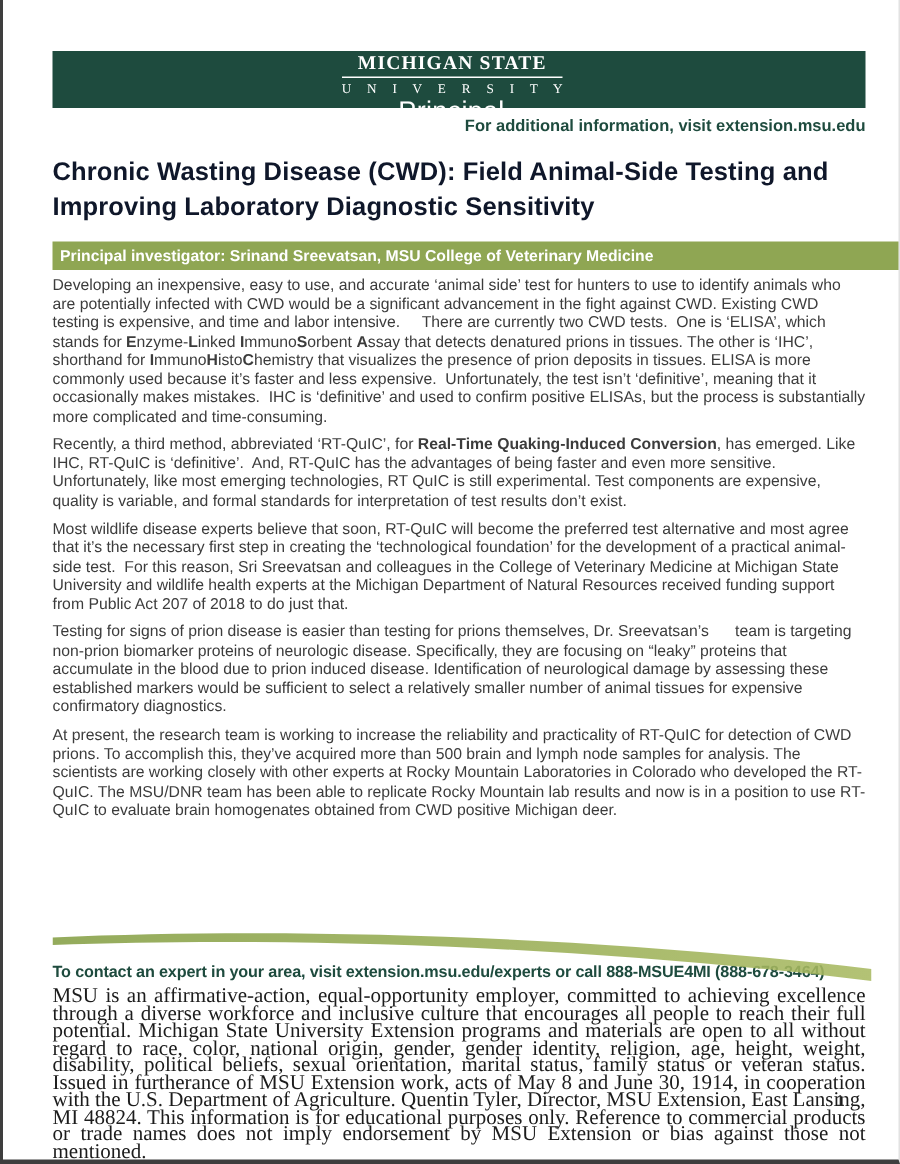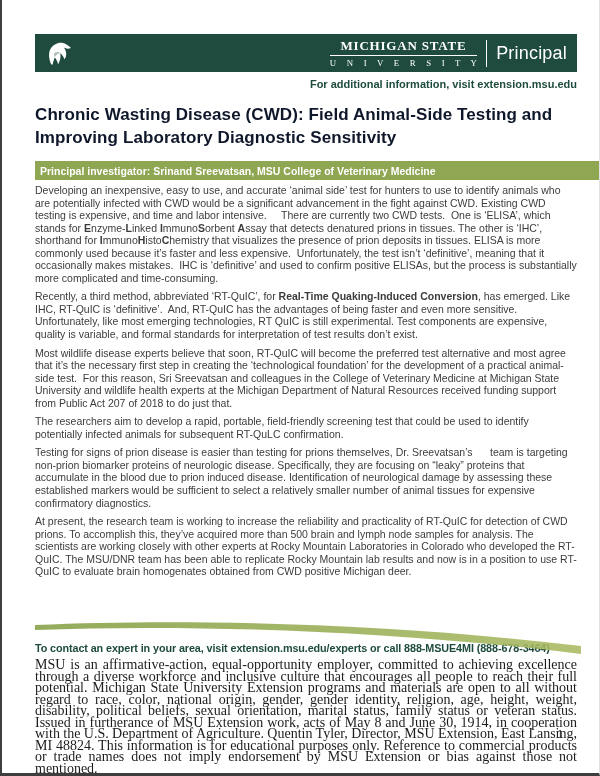--- a/index.html
+++ b/index.html
@@ -4,21 +4,21 @@
 <style>
   html,body { margin:0; padding:0; background:#ffffff; }
   .page {
     position:relative; width:600px; height:776px; background:#ffffff;
     box-sizing:border-box; overflow:hidden;
     border-left:2px solid #3e3e3e; border-bottom:3px solid #3e3e3e; border-right:1px solid #e2e2e2;
     font-family:"Liberation Sans", sans-serif;
   }
   .header-bar {
     position:absolute; left:33px; top:34px; width:542px; height:38px;
-    background:#1E4B3E; display:flex; align-items:center;
+    background:#1E4B3E; display:flex; align-items:center;flex-direction:column;
   }
   .helmet { margin-left:9px; }
   .hdr-spacer { flex:1; }
   .wordmark { color:#ffffff; text-align:center; margin-right:9px; }
   .wm1 {
     font-family:"Liberation Serif", serif; font-weight:bold; font-size:13px;
     letter-spacing:0.8px; border-bottom:1.5px solid #ffffff; padding-bottom:1px; white-space:nowrap;
   }
   .wm2 {
     font-family:"Liberation Serif", serif; font-size:8.8px; letter-spacing:4.2px;
@@ -79,21 +79,20 @@
   <div class="info-line">For additional information, visit extension.msu.edu</div>
 
   <h1 class="title">Chronic Wasting Disease (CWD): Field Animal-Side Testing and Improving Laboratory Diagnostic Sensitivity</h1>
 
   <div class="pi-banner">Principal investigator: Srinand Sreevatsan, MSU College of Veterinary Medicine</div>
 
   <div class="body-text">
     <p><span>Developing an inexpensive, easy to use, and accurate ‘animal side’ test for hunters to use to identify animals who are potentially infected with CWD would be a significant advancement in the fight against CWD. Existing CWD testing is expensive, and time and labor intensive.     There are currently two CWD tests.  One is ‘ELISA’, which stands for </span><b>E</b><span>nzyme-</span><b>L</b><span>inked </span><b>I</b><span>mmuno</span><b>S</b><span>orbent </span><b>A</b><span>ssay that detects denatured prions in tissues. The other is ‘IHC’, shorthand for </span><b>I</b><span>mmuno</span><b>H</b><span>isto</span><b>C</b><span>hemistry that visualizes the presence of prion deposits in tissues. ELISA is more commonly used because it’s faster and less expensive.  Unfortunately, the test isn’t ‘definitive’, meaning that it occasionally makes mistakes.  IHC is ‘definitive’ and used to confirm positive ELISAs, but the process is substantially more complicated and time-consuming.</span></p>
     <p><span>Recently, a third method, abbreviated ‘RT-QuIC’, for </span><b>Real-Time Quaking-Induced Conversion</b><span>, has emerged. Like IHC, RT-QuIC is ‘definitive’.  And, RT-QuIC has the advantages of being faster and even more sensitive. Unfortunately, like most emerging technologies, RT QuIC is still experimental. Test components are expensive, quality is variable, and formal standards for interpretation of test results don’t exist.</span></p>
     <p><span>Most wildlife disease experts believe that soon, RT-QuIC will become the preferred test alternative and most agree that it’s the necessary first step in creating the ‘technological foundation’ for the development of a practical animal-side test.  For this reason, Sri Sreevatsan and colleagues in the College of Veterinary Medicine at Michigan State University and wildlife health experts at the Michigan Department of Natural Resources received funding support from Public Act 207 of 2018 to do just that.</span></p>
-    <p><span>The researchers aim to develop a rapid, portable, field-friendly screening test that could be used to identify potentially infected animals for subsequent RT-QuLC confirmation.</span></p>
     <p><span>Testing for signs of prion disease is easier than testing for prions themselves, Dr. Sreevatsan’s      team is targeting non-prion biomarker proteins of neurologic disease. Specifically, they are focusing on “leaky” proteins that accumulate in the blood due to prion induced disease. Identification of neurological damage by assessing these established markers would be sufficient to select a relatively smaller number of animal tissues for expensive confirmatory diagnostics.</span></p>
     <p><span>At present, the research team is working to increase the reliability and practicality of RT-QuIC for detection of CWD prions. To accomplish this, they’ve acquired more than 500 brain and lymph node samples for analysis. The scientists are working closely with other experts at Rocky Mountain Laboratories in Colorado who developed the RT-QuIC. The MSU/DNR team has been able to replicate Rocky Mountain lab results and now is in a position to use RT-QuIC to evaluate brain homogenates obtained from CWD positive Michigan deer.</span></p>
   </div>
 
   <svg class="swoosh" width="546" height="42" viewBox="0 0 546 42">
     <defs>
       <linearGradient id="swgrad" x1="0" y1="0" x2="1" y2="0">
         <stop offset="0" stop-color="#86A046"></stop>
         <stop offset="1" stop-color="#A9BA62"></stop>
       </linearGradient>

